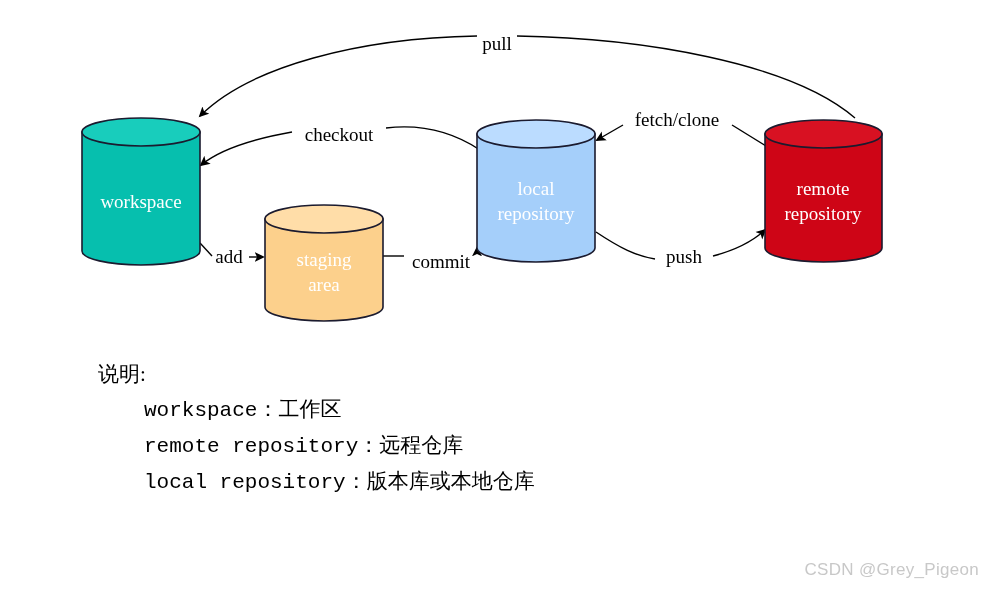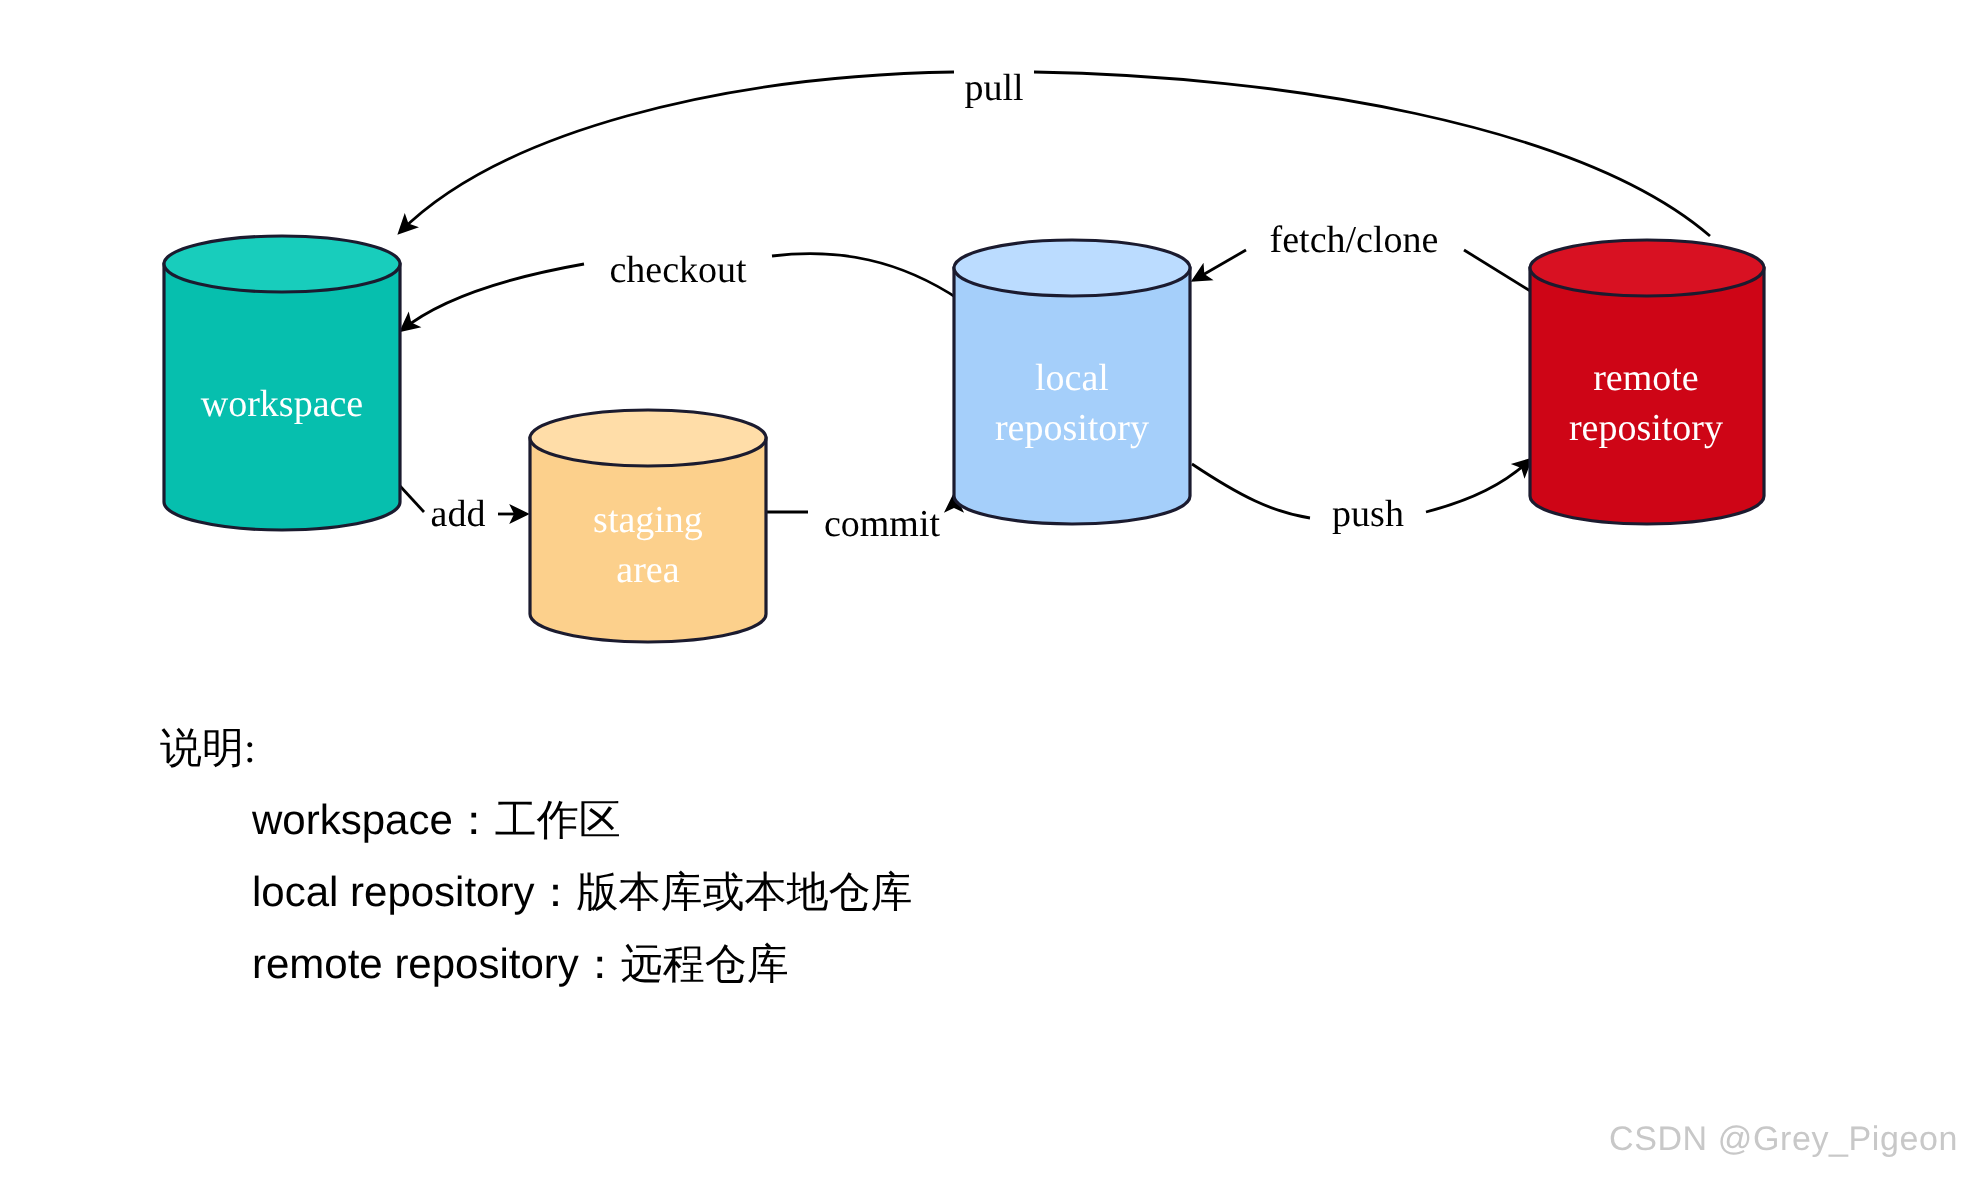--- a/index.html
+++ b/index.html
@@ -38,38 +38,38 @@
     fill: none;
     stroke: #000000;
     stroke-width: 1.4;
   }
   .cyl-body {
     stroke: #1b1b2f;
     stroke-width: 1.6;
   }
   .legend {
     position: absolute;
-    left: 80px;
+    left: 98px;
     top: 362px;
     width: 760px;
   }
   .legend-title {
     font-family: "Liberation Serif", "DejaVu Serif", serif;
     font-size: 21px;
     line-height: 1.15;
     color: #000;
     margin: 0 0 14px 0;
   }
   .legend-items {
     margin: 0;
     padding: 0 0 0 46px;
     list-style: none;
   }
   .legend-items li {
-    font-family: Liberation Sans, sans-serif;
+    font-family: Liberation Mono, monospace;
     font-size: 21px;
     line-height: 1.0;
     color: #000;
     margin-bottom: 15px;
     white-space: nowrap;
   }
   .legend-items li .term { font-style: normal; }
   .watermark {
     position: absolute;
     right: 14px;
@@ -151,18 +151,18 @@
     <ellipse class="cyl-body" cx="823.5" cy="134" rx="58.5" ry="14" fill="#d81122"></ellipse>
     <text class="cyl-label" x="823" y="195">remote</text>
     <text class="cyl-label" x="823" y="220">repository</text>
   </g>
 </svg>
 
 <div class="legend">
   <div class="legend-title">说明:</div>
   <ul class="legend-items">
     <li><span class="term">workspace</span><span>：</span><span>工作区</span></li>
+    <li><span class="term">remote repository</span><span>：</span><span>远程仓库</span></li>
     <li><span class="term">local repository</span><span>：</span><span>版本库或本地仓库</span></li>
-    <li><span class="term">remote repository</span><span>：</span><span>远程仓库</span></li>
   </ul>
 </div>
 
 <div class="watermark">CSDN @Grey_Pigeon</div>
 
 </body></html>

